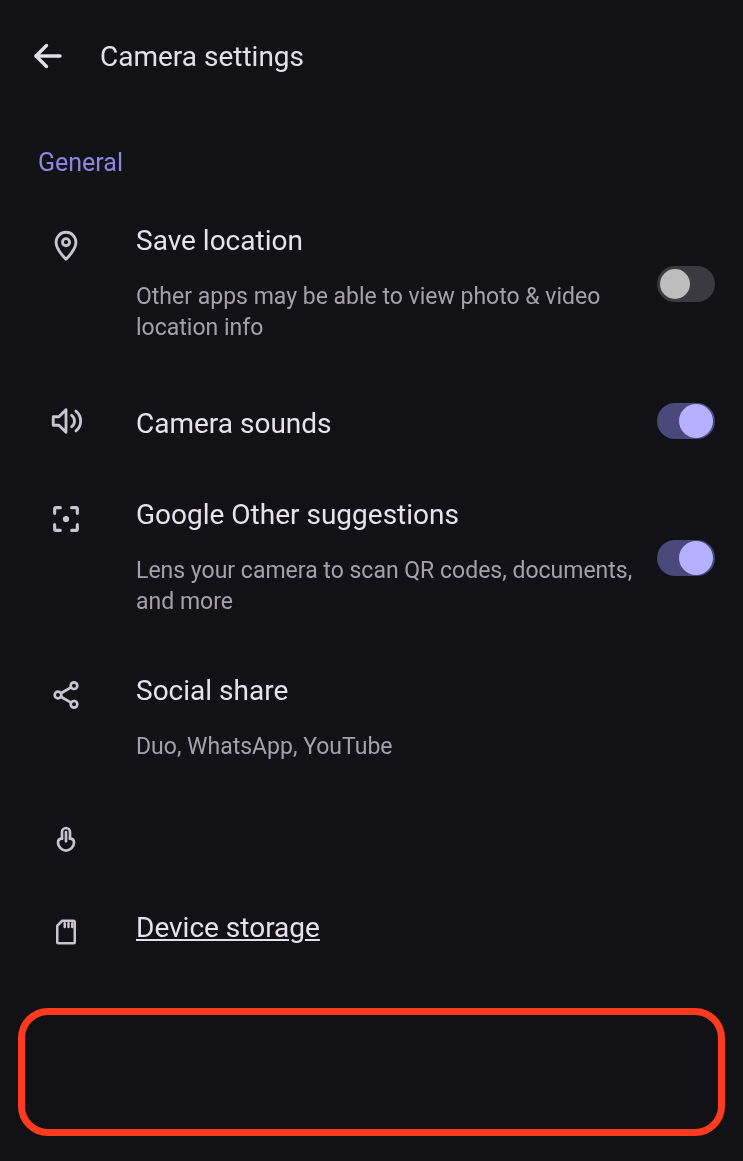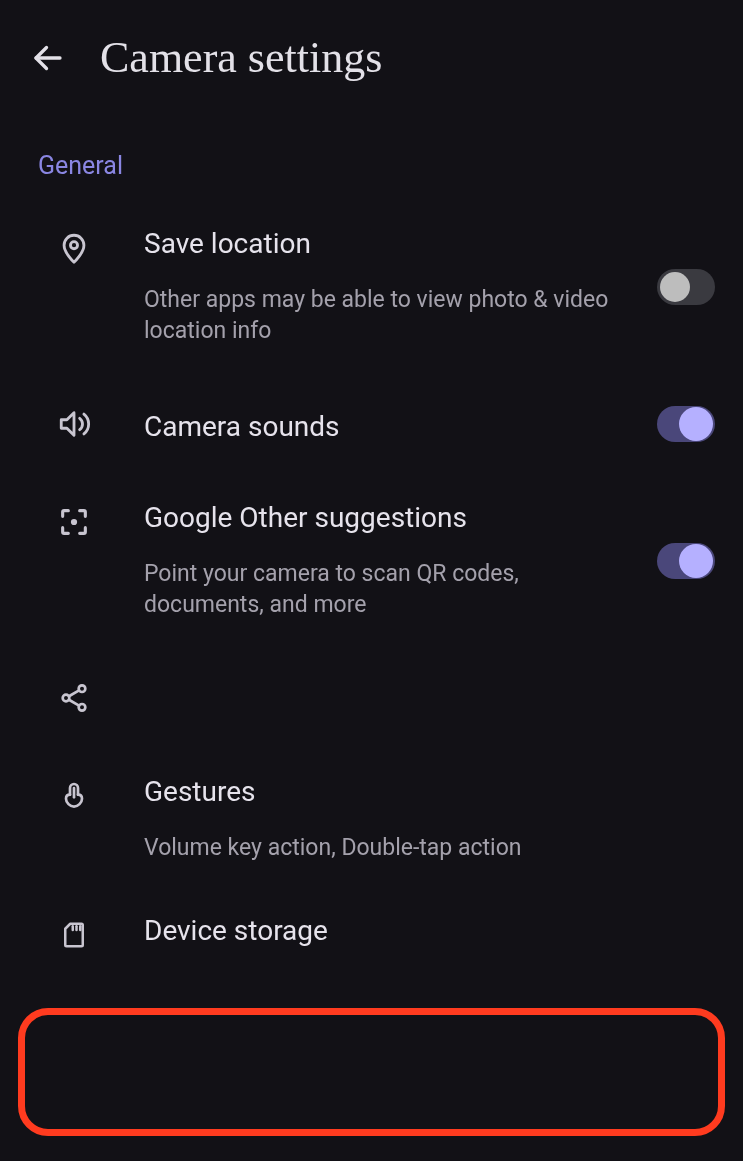--- a/index.html
+++ b/index.html
@@ -24,33 +24,32 @@
   }
   .back-btn {
     width: 48px;
     height: 48px;
     display: flex;
     align-items: center;
     justify-content: center;
     color: #e3e1e8;
   }
   .header-title {
-    font-size: 44px;
+    font-size: 28px;
     font-weight: 400;
     margin-left: 28px;
     color: #e3e1e8;
-    font-family: Liberation Serif, serif;
   }
   .section-label {
     color: #8a86e2;
     font-size: 25px;
     padding: 44px 6px 10px 38px;
   }
   .list {
-    padding: 0 0 0 16px;
+    padding: 0 0 0 8px;
   }
   .row {
     display: flex;
     align-items: flex-start;
     padding: 36px 28px 20px 38px;
     position: relative;
   }
   .row-icon {
     width: 40px;
     height: 40px;
@@ -179,56 +178,54 @@
         <svg width="34" height="34" viewBox="0 0 24 24" fill="none" stroke="currentColor" stroke-width="2.2" stroke-linecap="round" stroke-linejoin="round">
           <path d="M4 8V5a1 1 0 0 1 1-1h3"></path>
           <path d="M20 8V5a1 1 0 0 0-1-1h-3"></path>
           <path d="M4 16v3a1 1 0 0 0 1 1h3"></path>
           <path d="M20 16v3a1 1 0 0 1-1 1h-3"></path>
           <circle cx="12" cy="12" r="2.2" fill="currentColor" stroke="none"></circle>
         </svg>
       </div>
       <div class="row-body">
         <div class="row-title">Google Other suggestions</div>
-        <div class="row-sub">Point your camera to scan QR codes, documents, and more</div>
+        <div class="row-sub">Lens your camera to scan QR codes, documents, and more</div>
       </div>
       <div class="toggle on">
         <div class="knob"></div>
       </div>
     </div>
 
     <div class="row">
       <div class="row-icon">
         <svg width="32" height="32" viewBox="0 0 24 24" fill="none" stroke="currentColor" stroke-width="2" stroke-linecap="round" stroke-linejoin="round">
           <circle cx="18" cy="5" r="2.5"></circle>
           <circle cx="6" cy="12" r="2.5"></circle>
           <circle cx="18" cy="19" r="2.5"></circle>
           <line x1="8.2" y1="10.7" x2="15.8" y2="6.3"></line>
           <line x1="8.2" y1="13.3" x2="15.8" y2="17.7"></line>
         </svg>
       </div>
       <div class="row-body">
+        <div class="row-title">Social share</div>
+        <div class="row-sub">Duo, WhatsApp, YouTube</div>
       </div>
     </div>
 
     <div class="row">
       <div class="row-icon">
         <svg width="32" height="32" viewBox="0 0 24 24" fill="none" stroke="currentColor" stroke-width="2" stroke-linecap="round" stroke-linejoin="round">
           <path d="M9 11V6a3 3 0 0 1 6 0v5"></path>
           <path d="M9 11c-2 0-3 1-3 3 0 3 3 6 6 6s6-3 6-6c0-2-1-3-3-3"></path>
           <line x1="12" y1="6" x2="12" y2="13"></line>
         </svg>
       </div>
-      <div class="row-body">
-        <div class="row-title">Gestures</div>
-        <div class="row-sub">Volume key action, Double-tap action</div>
-      </div>
-    </div>
-
-    <div class="row" style="padding-top:30px;">
+    </div>
+
+    <div class="row" style="padding-top:30px;text-decoration:underline;">
       <div class="row-icon">
         <svg width="30" height="30" viewBox="0 0 24 24" fill="none" stroke="currentColor" stroke-width="2" stroke-linecap="round" stroke-linejoin="round">
           <path d="M18 3H9L5 7v13a1 1 0 0 0 1 1h12a1 1 0 0 0 1-1V4a1 1 0 0 0-1-1z"></path>
           <line x1="11" y1="5" x2="11" y2="8"></line>
           <line x1="14" y1="5" x2="14" y2="8"></line>
           <line x1="17" y1="5" x2="17" y2="8"></line>
         </svg>
       </div>
       <div class="row-body">
         <div class="row-title">Device storage</div>

